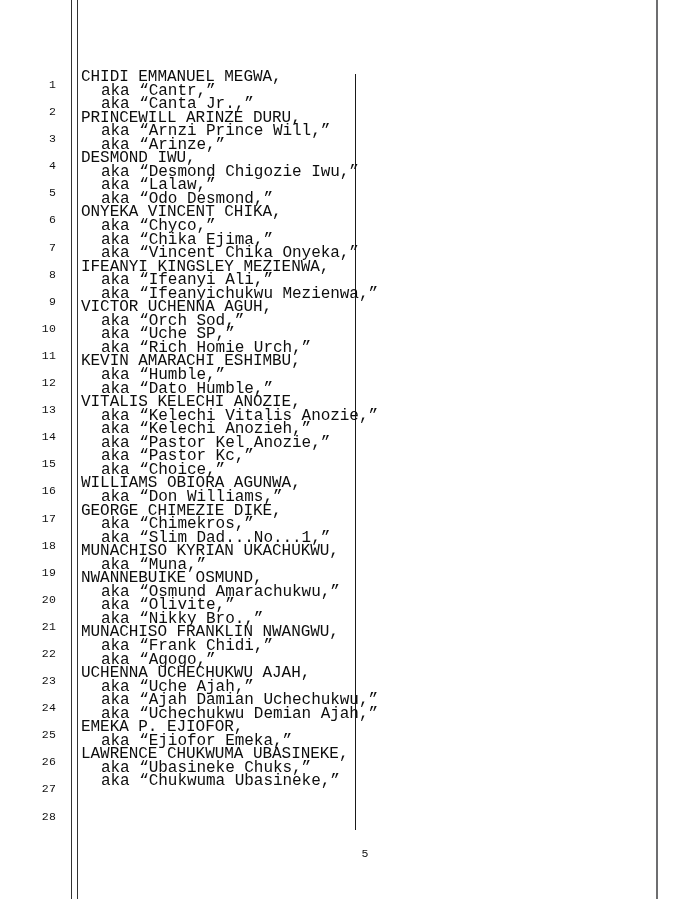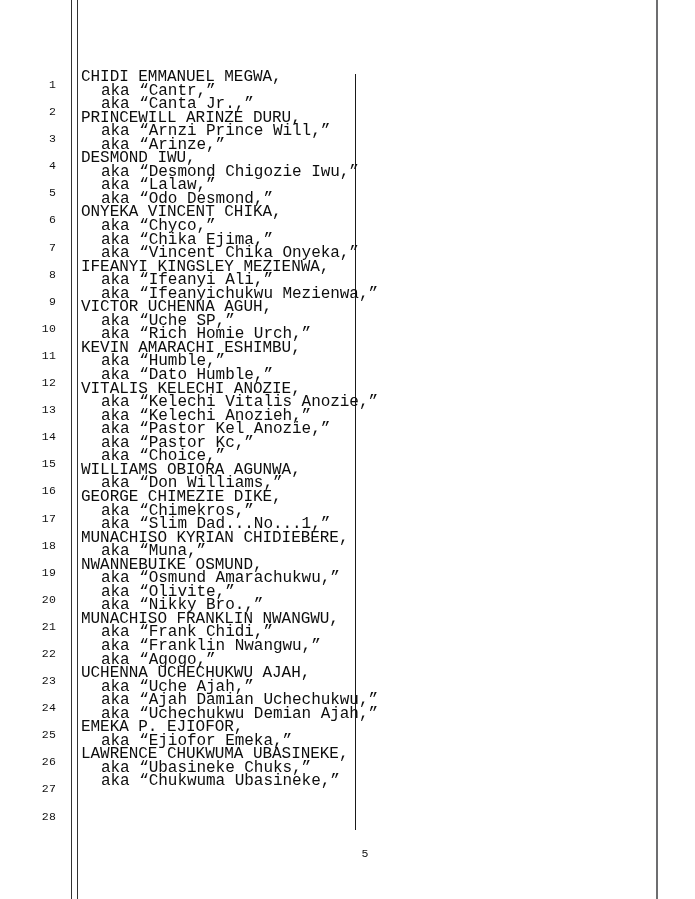--- a/index.html
+++ b/index.html
@@ -159,45 +159,45 @@
       <div class="doc-line alias">aka “Lalaw,”</div>
       <div class="doc-line alias">aka “Odo Desmond,”</div>
       <div class="doc-line defendant">ONYEKA VINCENT CHIKA,</div>
       <div class="doc-line alias">aka “Chyco,”</div>
       <div class="doc-line alias">aka “Chika Ejima,”</div>
       <div class="doc-line alias">aka “Vincent Chika Onyeka,”</div>
       <div class="doc-line defendant">IFEANYI KINGSLEY MEZIENWA,</div>
       <div class="doc-line alias">aka “Ifeanyi Ali,”</div>
       <div class="doc-line alias">aka “Ifeanyichukwu Mezienwa,”</div>
       <div class="doc-line defendant">VICTOR UCHENNA AGUH,</div>
+      <div class="doc-line alias">aka “Orch Sod,”</div>
       <div class="doc-line alias">aka “Uche SP,”</div>
       <div class="doc-line alias">aka “Rich Homie Urch,”</div>
       <div class="doc-line defendant">KEVIN AMARACHI ESHIMBU,</div>
       <div class="doc-line alias">aka “Humble,”</div>
       <div class="doc-line alias">aka “Dato Humble,”</div>
       <div class="doc-line defendant">VITALIS KELECHI ANOZIE,</div>
       <div class="doc-line alias">aka “Kelechi Vitalis Anozie,”</div>
       <div class="doc-line alias">aka “Kelechi Anozieh,”</div>
       <div class="doc-line alias">aka “Pastor Kel Anozie,”</div>
       <div class="doc-line alias">aka “Pastor Kc,”</div>
       <div class="doc-line alias">aka “Choice,”</div>
       <div class="doc-line defendant">WILLIAMS OBIORA AGUNWA,</div>
       <div class="doc-line alias">aka “Don Williams,”</div>
       <div class="doc-line defendant">GEORGE CHIMEZIE DIKE,</div>
       <div class="doc-line alias">aka “Chimekros,”</div>
       <div class="doc-line alias">aka “Slim Dad...No...1,”</div>
-      <div class="doc-line defendant">MUNACHISO KYRIAN CHIDIEBERE,</div>
+      <div class="doc-line defendant">MUNACHISO KYRIAN UKACHUKWU,</div>
       <div class="doc-line alias">aka “Muna,”</div>
       <div class="doc-line defendant">NWANNEBUIKE OSMUND,</div>
       <div class="doc-line alias">aka “Osmund Amarachukwu,”</div>
       <div class="doc-line alias">aka “Olivite,”</div>
       <div class="doc-line alias">aka “Nikky Bro.,”</div>
       <div class="doc-line defendant">MUNACHISO FRANKLIN NWANGWU,</div>
       <div class="doc-line alias">aka “Frank Chidi,”</div>
-      <div class="doc-line alias">aka “Franklin Nwangwu,”</div>
       <div class="doc-line alias">aka “Agogo,”</div>
       <div class="doc-line defendant">UCHENNA UCHECHUKWU AJAH,</div>
       <div class="doc-line alias">aka “Uche Ajah,”</div>
       <div class="doc-line alias">aka “Ajah Damian Uchechukwu,”</div>
       <div class="doc-line alias">aka “Uchechukwu Demian Ajah,”</div>
       <div class="doc-line defendant">EMEKA P. EJIOFOR,</div>
       <div class="doc-line alias">aka “Ejiofor Emeka,”</div>
       <div class="doc-line defendant">LAWRENCE CHUKWUMA UBASINEKE,</div>
       <div class="doc-line alias">aka “Ubasineke Chuks,”</div>
       <div class="doc-line alias">aka “Chukwuma Ubasineke,”</div>

